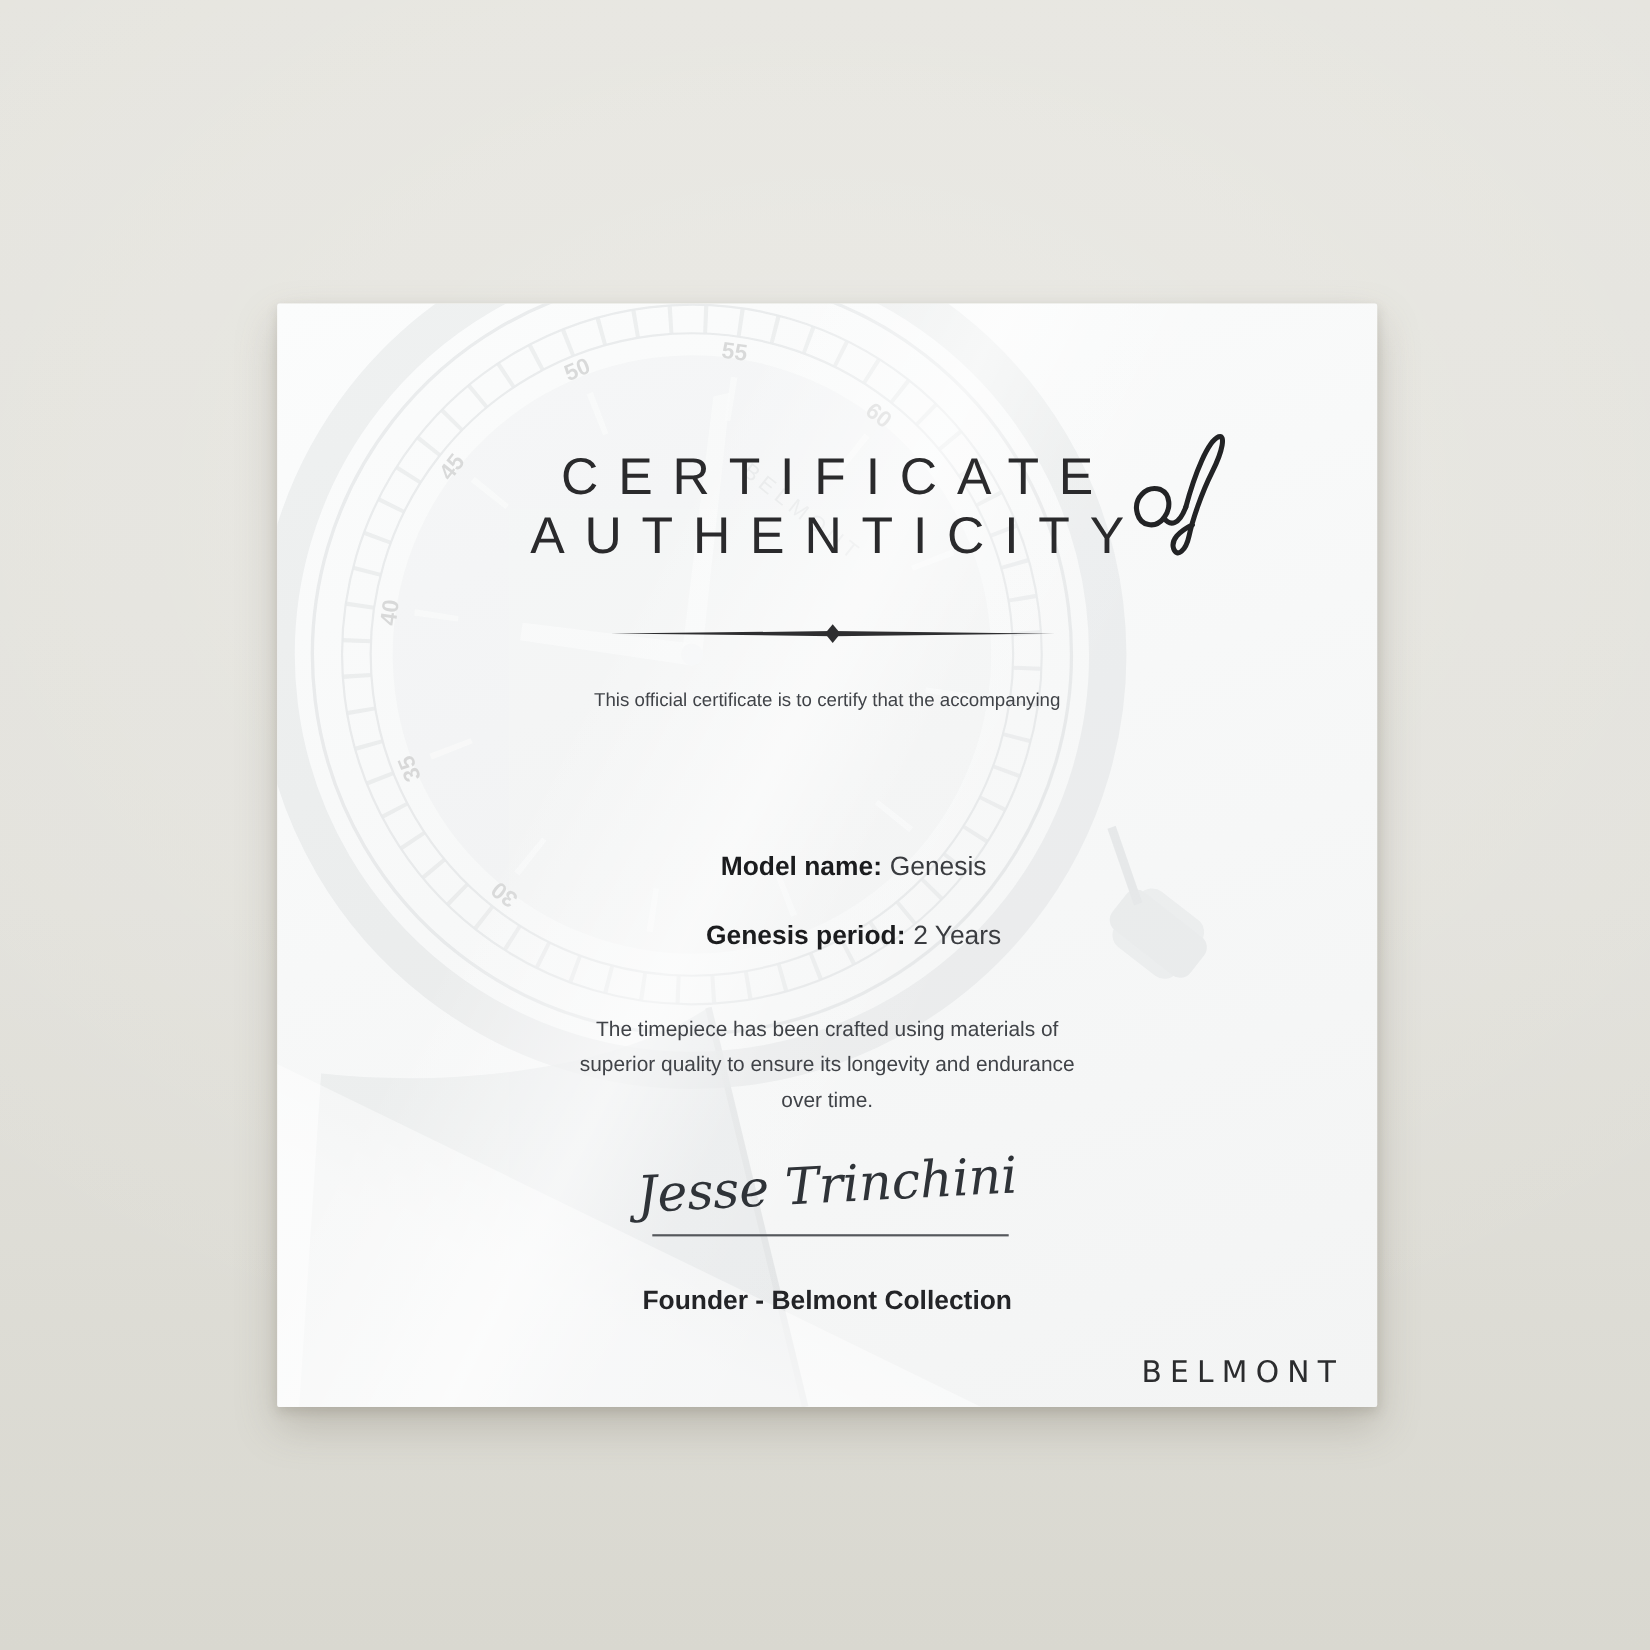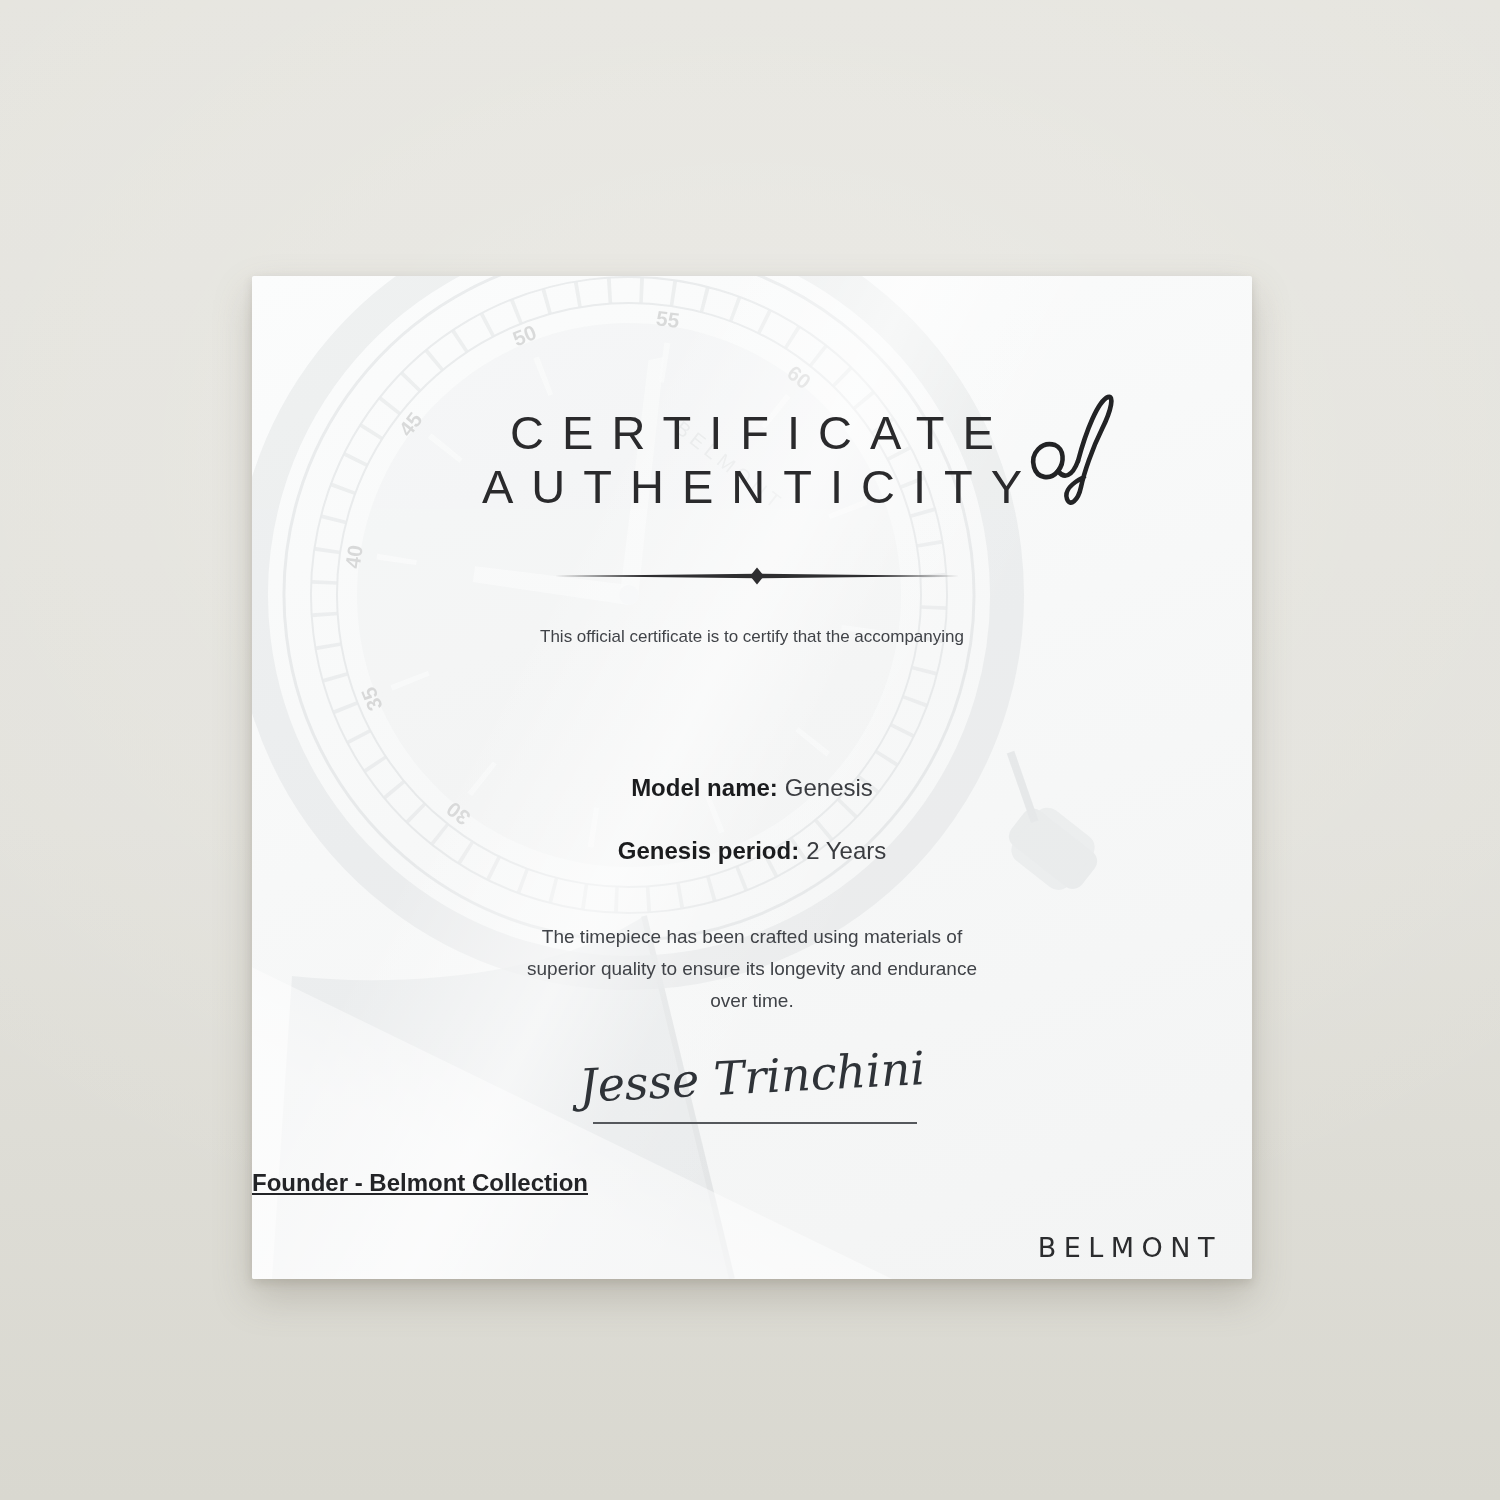--- a/index.html
+++ b/index.html
@@ -40,34 +40,34 @@
   .sr { position:absolute; width:1px; height:1px; overflow:hidden; clip-path:inset(50%); white-space:nowrap; }
   .divider { position:absolute; top:290px; left:303px; width:404px; height:20px; }
   .intro {
     position:absolute; top:345px; left:0; width:100%;
     text-align:center; color:#404348; font-size:17px; line-height:32px;
   }
   .materials {
     position:absolute; top:645px; left:0; width:100%;
     text-align:center; color:#404348; font-size:19px; line-height:32px;
   }
-  .field { position:absolute; left:0; width:100%; text-align:center; font-size:24px; line-height:28px; color:#3a3c40; }
+  .field { position:absolute; left:0; width:100%; text-align:center; font-size:24px; line-height:28px; color:#3a3c40;padding-left:24px; }
   .field .label { font-weight:700; color:#1b1c1e; margin-right:7px; }
   .field-model { top:498px; }
   .field-warranty { top:561px; }
   .signature-name {
     position:absolute; top:766px; left:0; width:100%;
     text-align:center; font-family:"DejaVu Serif", serif; font-style:italic;
     font-size:46px; line-height:70px; color:#2f3338;
     transform:rotate(-3deg);
   }
   .signature-line { position:absolute; top:846px; left:341px; width:324px; height:2px; background:#55585c; }
   .signer-title {
     position:absolute; top:893px; left:0; width:100%;
-    text-align:left; font-size:24px; line-height:28px; font-weight:700; color:#232427;text-decoration:underline;
+    text-align:center; font-size:24px; line-height:28px; font-weight:700; color:#232427;
   }
   .brand-logo {
     position:absolute; right:30px; bottom:16px;
     font-family:"DejaVu Sans", sans-serif; font-size:27px; letter-spacing:7.5px; color:#2b2c2e;
   }
 </style>
 </head>
 <body>
 
 <div class="stage">

